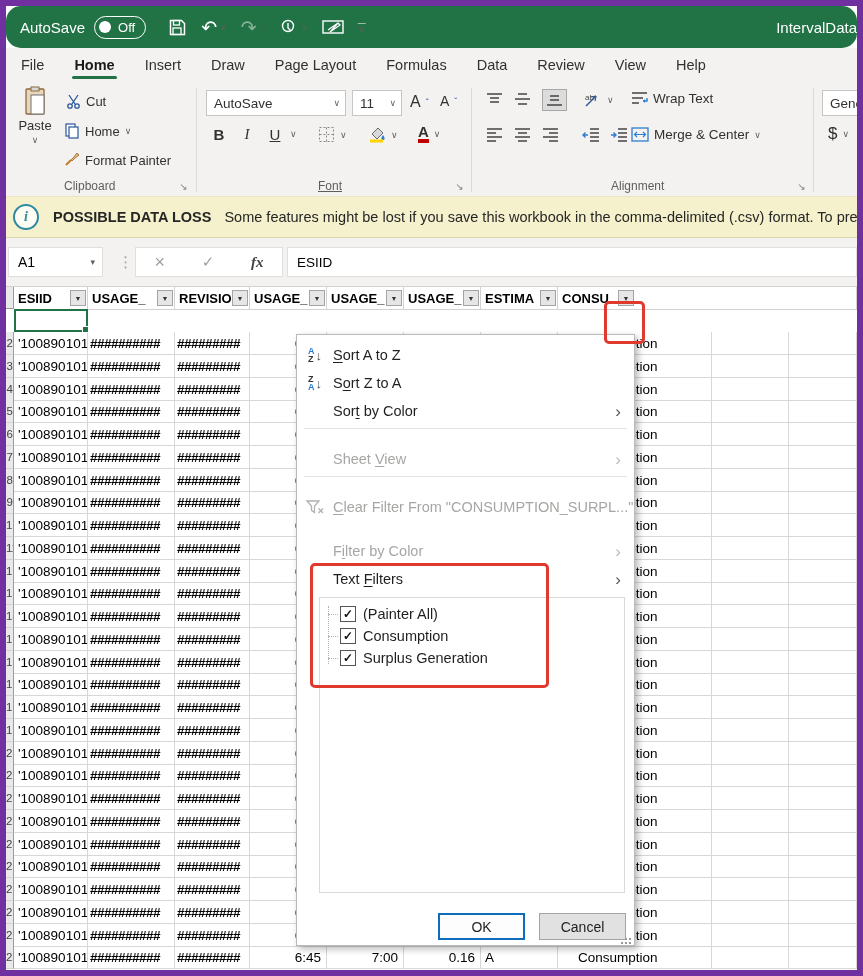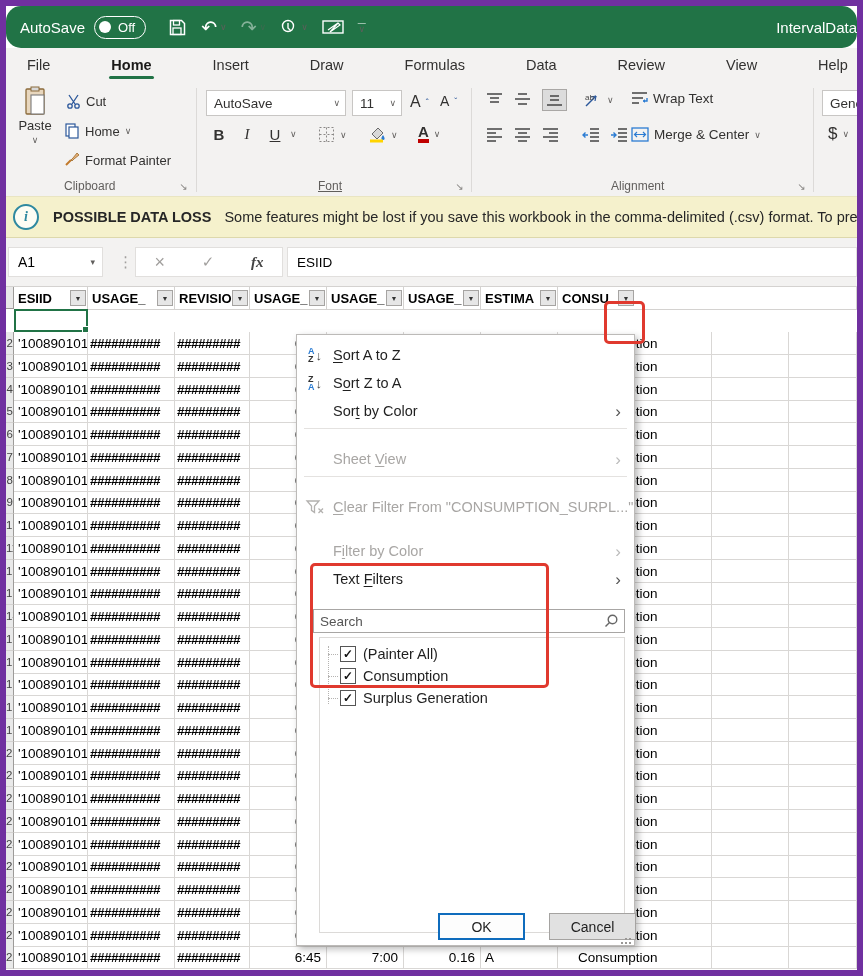--- a/index.html
+++ b/index.html
@@ -11,21 +11,21 @@
   .autosave-label{margin-left:14px;font-size:15px;}
   .toggle{display:inline-flex;align-items:center;border:1.5px solid #fff;border-radius:12px;height:21px;
           padding:0 10px 0 4px;margin-left:9px;font-size:13px;}
   .toggle .knob{width:12px;height:12px;background:#fff;border-radius:50%;margin-right:7px;}
   .qat{display:flex;align-items:center;margin-left:22px;gap:14px;}
   .qicon{display:inline-flex;align-items:center;gap:3px;font-size:19px;line-height:1;}
   .qicon .dd{font-size:9px;opacity:.95;}
   .faded{opacity:.45;}
   .doctitle{margin-left:auto;font-size:15px;white-space:nowrap;}
   
-  .tabrow{position:absolute;left:0;top:42px;width:851px;height:34px;background:#f3f2f1;display:flex;align-items:stretch;padding-left:6px;justify-content:space-between;}
+  .tabrow{position:absolute;left:0;top:42px;width:851px;height:34px;background:#f3f2f1;display:flex;align-items:stretch;padding-left:0;}
   .tab{padding:0 15px;font-size:14.5px;color:#323130;display:flex;align-items:center;position:relative;}
   .tab.active{font-weight:700;color:#1b1a19;}
   .tab.active::after{content:"";position:absolute;left:13px;right:13px;bottom:3px;height:3px;background:#217346;border-radius:2px;}
   
   .ribbon{position:absolute;left:0;top:76px;width:851px;height:114px;background:#f3f2f1;font-size:13px;color:#323130;}
   .rdiv{position:absolute;top:6px;bottom:4px;width:1px;background:#dcdad8;}
   .glabel{position:absolute;bottom:3px;font-size:12px;color:#605e5c;}
   .launcher{position:absolute;bottom:3px;font-size:10px;color:#8a8886;border:1px solid #b5b3b1;border-top:none;border-left:none;
             width:11px;height:11px;line-height:9px;text-align:center;border:none;}
   .rbtn{position:absolute;display:flex;align-items:center;gap:5px;color:#323130;}
@@ -95,21 +95,21 @@
   .srch input{border:none;outline:none;flex:1;font-size:13.5px;padding-left:6px;color:#222;background:transparent;font-family:inherit;}
   .srch input::placeholder{color:#555;opacity:1;}
   .listbox{position:relative;margin:4px 9px 0 22px;height:296px;border:1px solid #dcdad8;background:#fff;box-sizing:border-box;padding-top:5px;}
   .listbox::before{content:"";position:absolute;left:8px;top:8px;height:58px;border-left:1px dotted #b5b3b1;}
   .opt{height:22px;display:flex;align-items:center;}
   .opt .tree{width:10px;margin-left:8px;border-top:1px dotted #b5b3b1;flex:0 0 auto;}
   .cb{width:14px;height:14px;border:1px solid #555;background:#fff;margin:0 7px 0 2px;flex:0 0 auto;
       display:flex;align-items:center;justify-content:center;font-size:12px;font-weight:700;color:#111;line-height:1;}
   .btn{position:absolute;width:87px;height:27px;display:flex;align-items:center;justify-content:center;font-size:14px;box-sizing:border-box;}
   .btn.ok{left:141px;top:578px;background:#fdfdfd;border:2px solid #0f6cbd;}
-  .btn.cancel{left:252px;top:578px;background:#e1e1e1;border:1px solid #a5a3a1;}
+  .btn.cancel{left:242px;top:578px;background:#e1e1e1;border:1px solid #a5a3a1;}
   .grip{position:absolute;right:7px;bottom:5px;width:2px;height:2px;background:#9a9896;
         box-shadow:-4px 4px 0 #9a9896,0 4px 0 #9a9896,4px 4px 0 #9a9896,4px 0 0 #9a9896;}
   
   .redbox{position:absolute;border:3px solid #e0392e;border-radius:5px;z-index:20;pointer-events:none;}
   .rb1{left:598px;top:295px;width:35px;height:37px;}
   .rb2{left:304px;top:557px;width:233px;height:119px;}
 </style>
 </head>
 <body>
 
@@ -156,20 +156,21 @@
       </span>
     </span>
     <span class="doctitle">IntervalData</span>
   </div>
 
   <div class="tabrow" id="tabrow">
       <div class="tab">File</div>
       <div class="tab active">Home</div>
       <div class="tab">Insert</div>
       <div class="tab">Draw</div>
+      <div class="tab">Page Layout</div>
       <div class="tab">Formulas</div>
       <div class="tab">Data</div>
       <div class="tab">Review</div>
       <div class="tab">View</div>
       <div class="tab">Help</div>
     </div>
 
   <div class="ribbon">
     <div class="rdiv" style="left:190px;"></div>
     <div class="rdiv" style="left:465px;"></div>
@@ -842,27 +843,20 @@
           <div class="ic"></div>
           <div><span>F</span><span class="mn">i</span><span>lter by Color</span></div>
           <div class="sub">›</div>
         </div>
         <div class="mi">
           <div class="ic"></div>
           <div><span>Text </span><span class="mn">F</span><span>ilters</span></div>
           <div class="sub">›</div>
         </div>
       </div>
-    <div class="srch">
-      <input type="text" placeholder="Search" style="">
-      <svg width="16" height="16" viewBox="0 0 16 16" style="margin-right:5px;flex:0 0 auto;">
-        <circle cx="9.5" cy="6.5" r="4.3" fill="none" stroke="#666" stroke-width="1.4"></circle>
-        <path d="M6.3 9.7L2.5 13.5" stroke="#666" stroke-width="1.4"></path>
-      </svg>
-    </div>
     <div class="listbox" id="listbox">
         <div class="opt">
           <div class="tree"></div>
           <div class="cb">✓</div>
           <div>(Painter All)</div>
         </div>
         <div class="opt">
           <div class="tree"></div>
           <div class="cb">✓</div>
           <div>Consumption</div>

